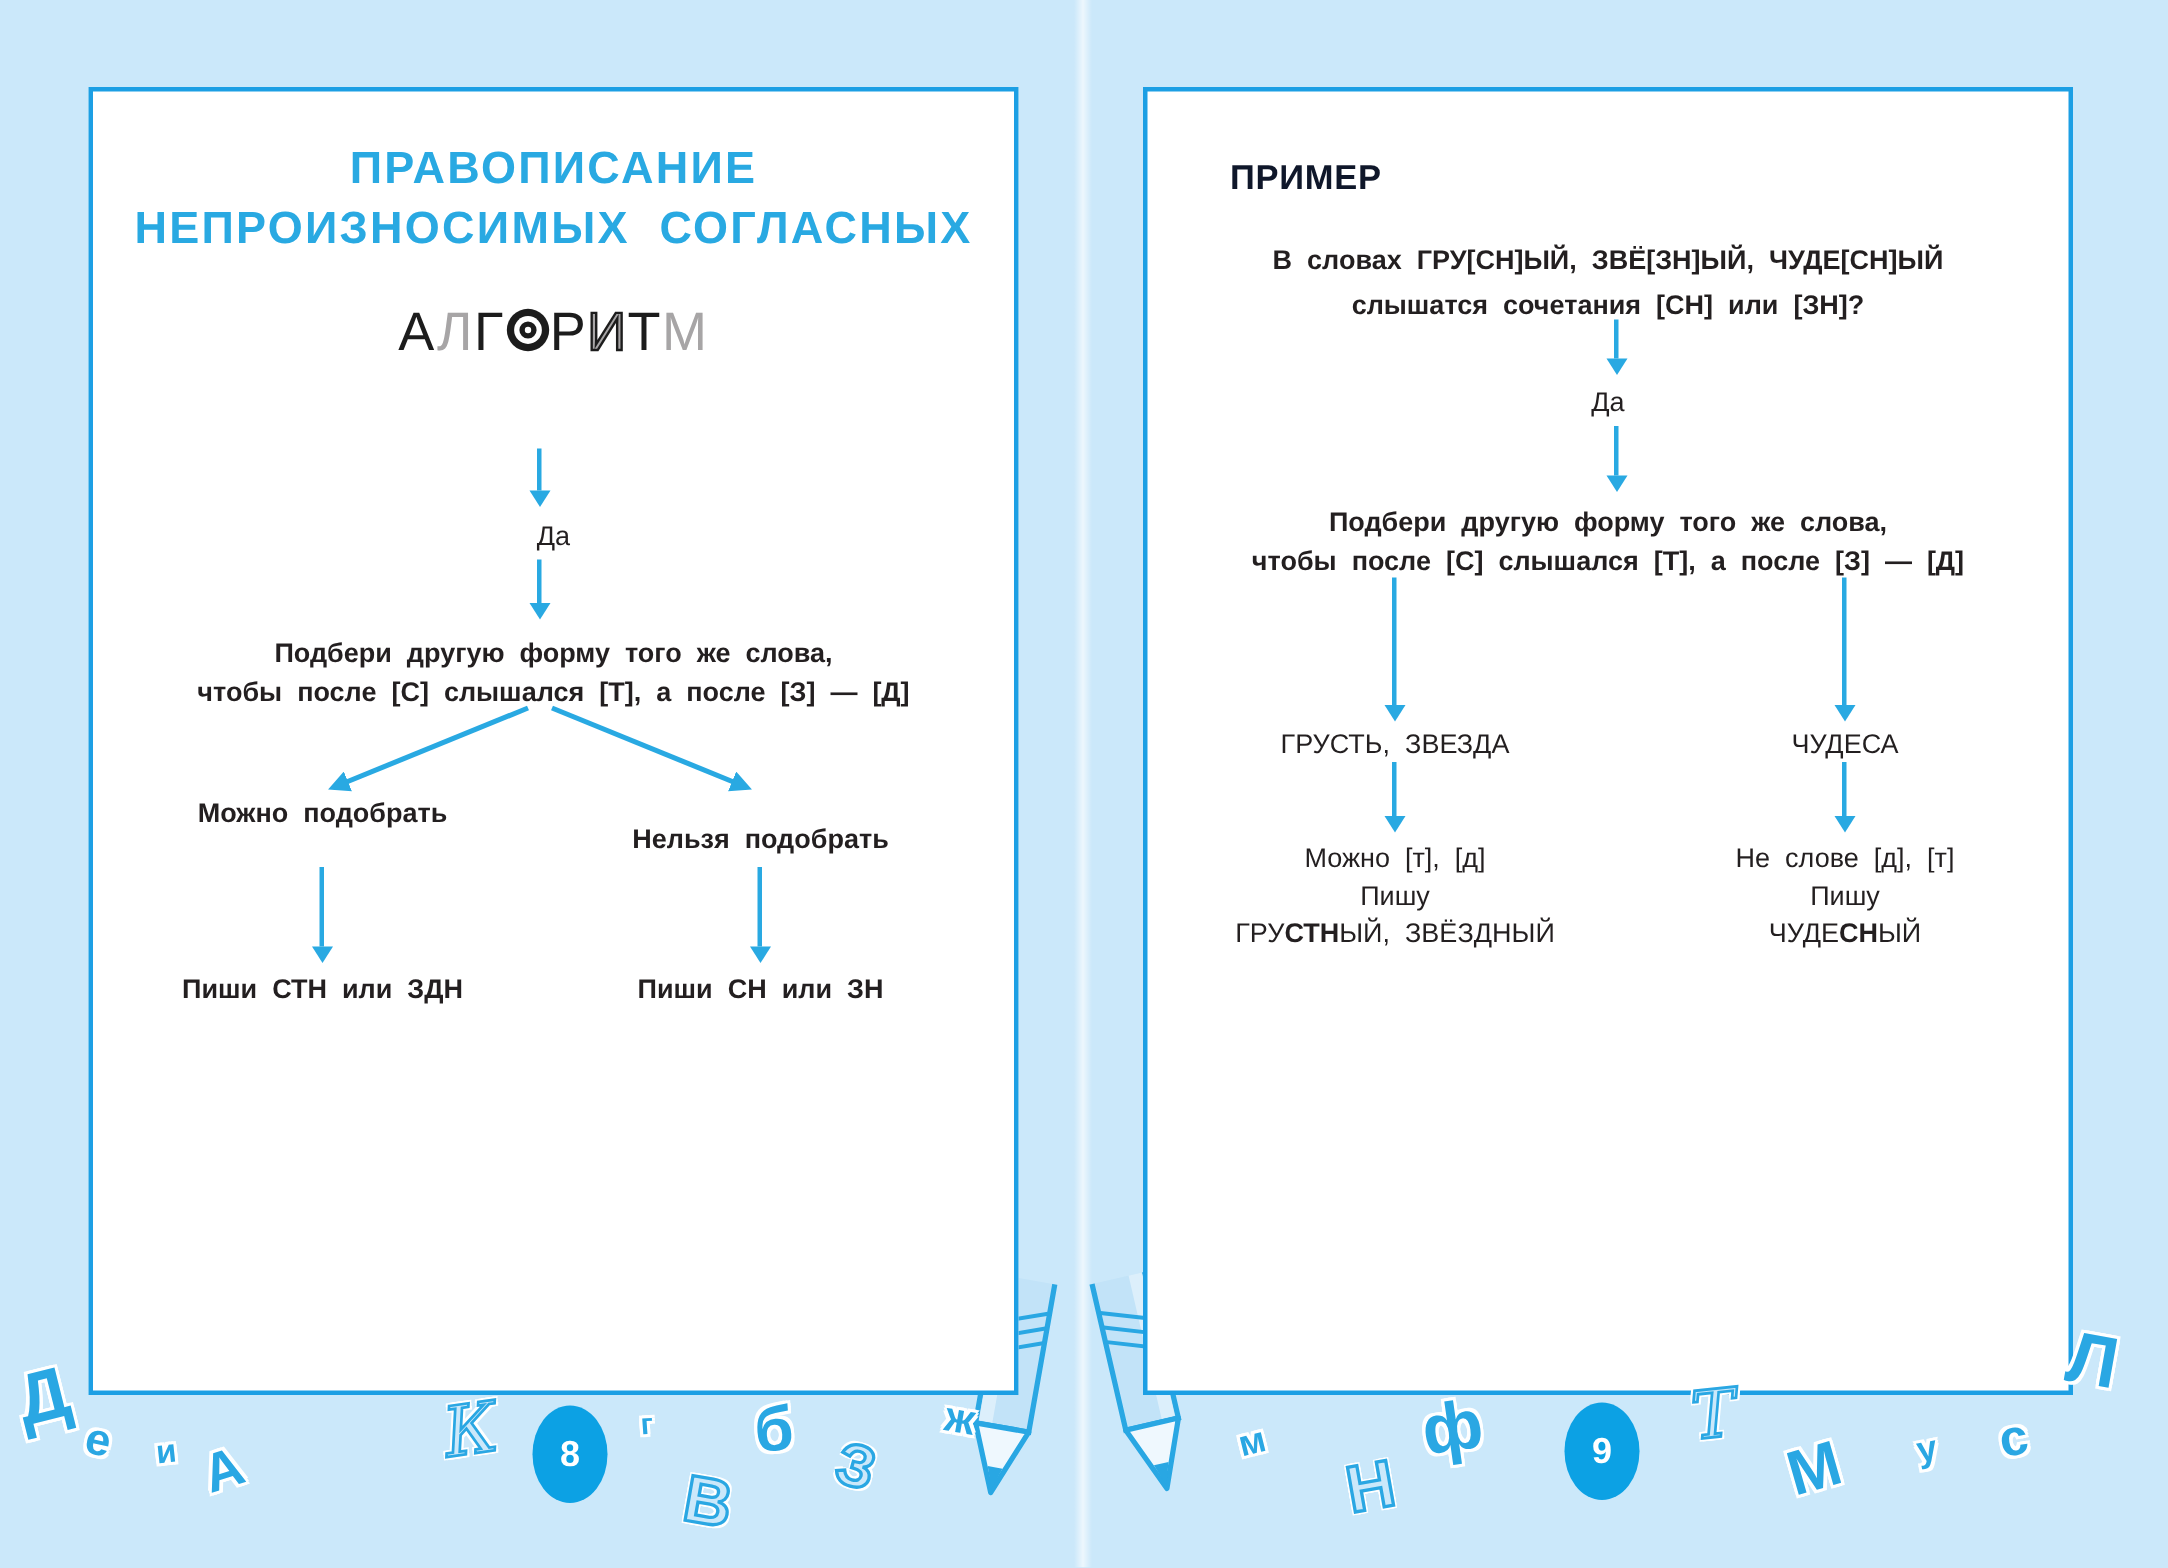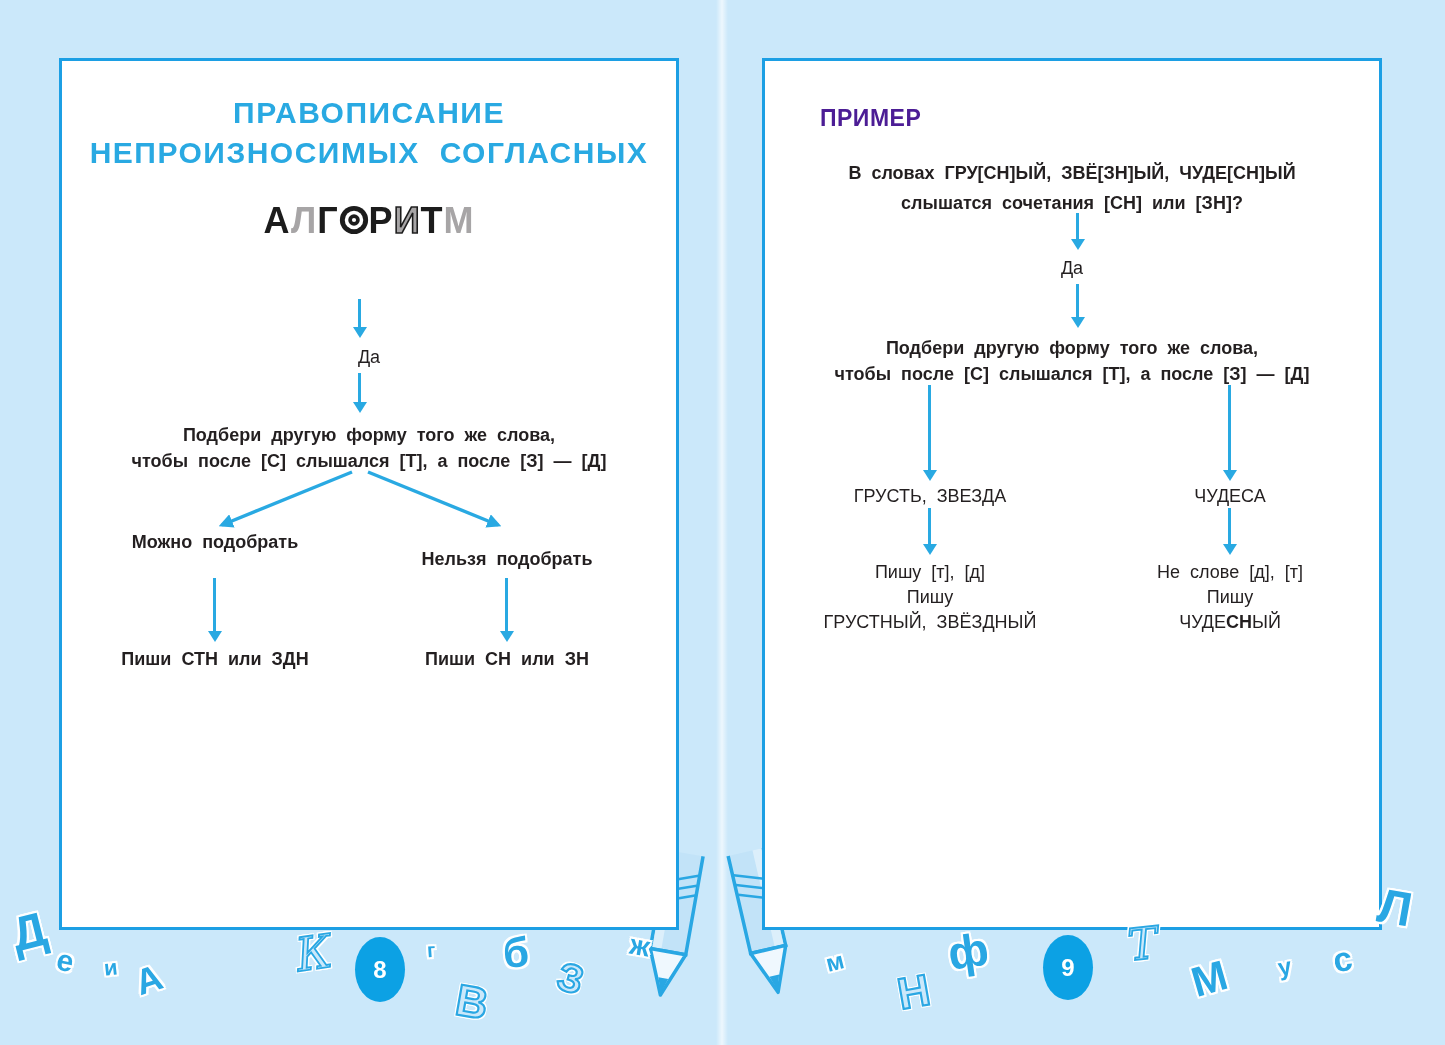--- a/index.html
+++ b/index.html
@@ -13,25 +13,25 @@
   
   .page{position:absolute;top:58px;width:614px;height:866px;background:#fff;
     border:3px solid #1C9FE4;z-index:1;}
   #page-left{left:59px;}
   #page-right{left:762px;}
   
   .title{position:absolute;top:32px;left:0;right:0;margin:0;text-align:center;
     color:#29A9E2;font-weight:bold;font-size:30px;line-height:40px;
     letter-spacing:1.5px;word-spacing:10px;}
   .logo{position:absolute;top:142px;left:0;right:0;text-align:center;
-    font-size:36px;font-weight:bold;letter-spacing:1px;line-height:36px;}
+    font-size:36px;font-weight:normal;letter-spacing:1px;line-height:36px;}
   .lg-black{color:#1C1C1C;}
   .lg-gray{color:#A7A5A6;}
   .lg-outlined{color:#A7A5A6;-webkit-text-stroke:1.6px #1C1C1C;}
-  .heading{position:absolute;margin:0;color:#4c1d95;font-weight:bold;
+  .heading{position:absolute;margin:0;color:#0f172a;font-weight:bold;
     font-size:23px;letter-spacing:.5px;line-height:24px;}
   .fc-text{position:absolute;left:0;right:0;text-align:center;font-weight:bold;
     font-size:18px;line-height:26px;word-spacing:5px;}
   .fc-reg{font-weight:normal;text-align:center;}
   .node-label{position:absolute;transform:translateX(-50%);white-space:nowrap;
     font-weight:bold;font-size:18px;line-height:22px;word-spacing:5px;text-align:center;}
   .node-reg{font-weight:normal;}
   .result-block{position:absolute;transform:translateX(-50%);text-align:center;
     white-space:nowrap;font-size:18px;line-height:25px;word-spacing:5px;}
   
@@ -151,23 +151,23 @@
   <div class="arrow" style="left:163px;top:324px;height:85px"></div>
   <div class="arrow" style="left:463px;top:324px;height:85px"></div>
 
   <div class="node-label node-reg" style="left:165px;top:424px">ГРУСТЬ, ЗВЕЗДА</div>
   <div class="node-label node-reg" style="left:465px;top:424px">ЧУДЕСА</div>
 
   <div class="arrow" style="left:163px;top:447px;height:36px"></div>
   <div class="arrow" style="left:463px;top:447px;height:36px"></div>
 
   <div class="result-block" style="left:165px;top:499px">
-    <div>Пишу [т], [д]</div>
+    <div>Можно [т], [д]</div>
     <div>Пишу</div>
-    <div><span style="font-weight: normal;">ГРУ</span><span style="font-weight: normal;">СТН</span><span style="font-weight: normal;">ЫЙ, ЗВЁ</span><span style="font-weight: normal;">ЗДН</span><span style="font-weight: normal;">ЫЙ</span></div>
+    <div><span style="font-weight: normal;">ГРУ</span><span style="font-weight: bold;">СТН</span><span style="font-weight: normal;">ЫЙ, ЗВЁ</span><span style="font-weight: normal;">ЗДН</span><span style="font-weight: normal;">ЫЙ</span></div>
   </div>
   <div class="result-block" style="left:465px;top:499px">
     <div>Не слове [д], [т]</div>
     <div>Пишу</div>
     <div><span style="font-weight: normal;">ЧУДЕ</span><span style="font-weight: bold;">СН</span><span style="font-weight: normal;">ЫЙ</span></div>
   </div>
 </section>
 
 <div class="badge" id="badge-8">8</div>
 <div class="badge" id="badge-9">9</div>

